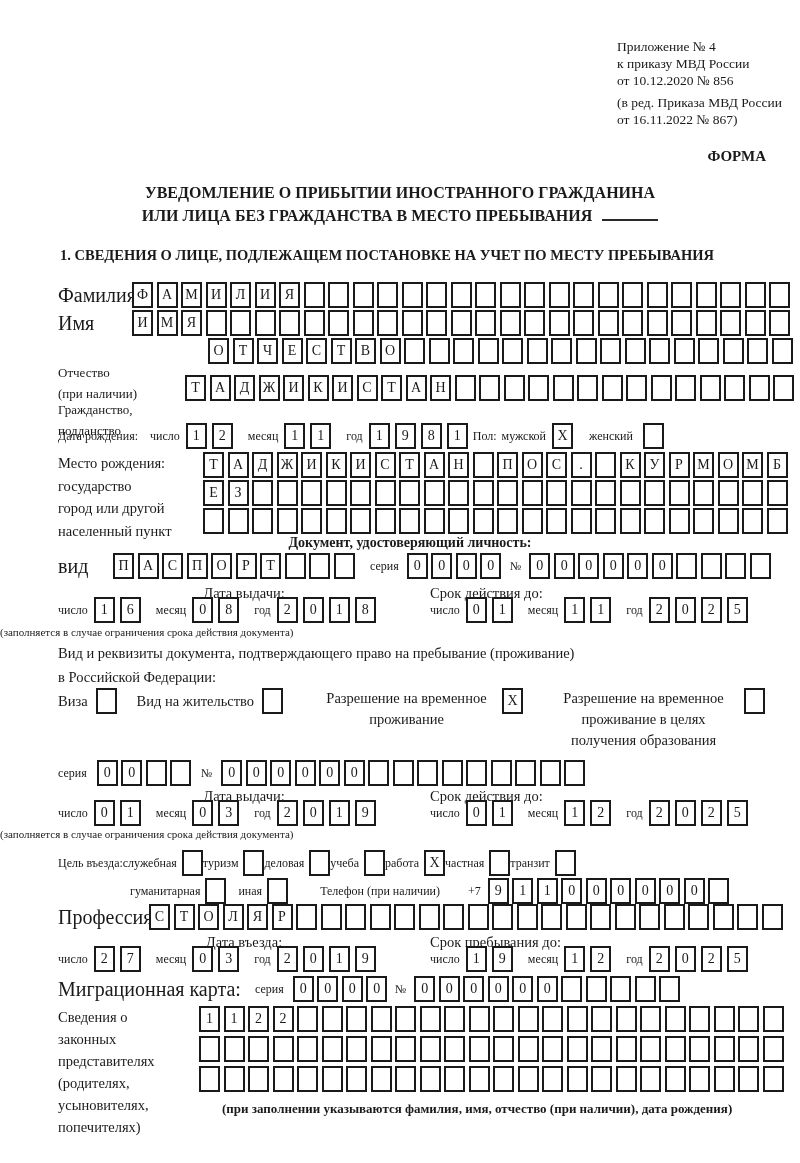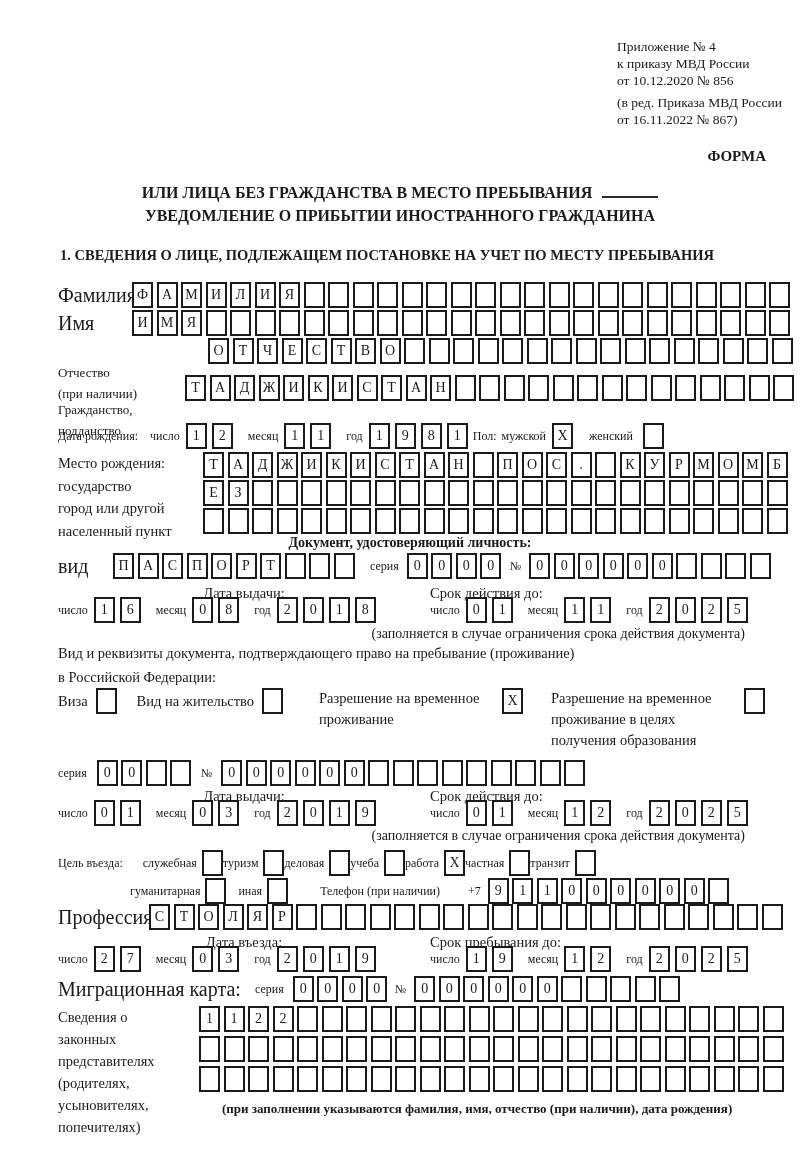--- a/index.html
+++ b/index.html
@@ -36,50 +36,50 @@
   .w74 { width:74px; } .w150 { width:150px; } .w127 { width:127px; } .w145 { width:145px; }
   .w55 { width:55px; } .w91 { width:91px; } .w197 { width:197px; } .w141 { width:141px; }
   .lbl2 { font-size:13px; line-height:21px; flex:none;margin-top:24px; }
   .lbl4 { font-size:14.5px; line-height:22.5px; flex:none; }
   .dochead { top:535px; left:0; width:820px; text-align:center; font-weight:bold; font-size:14px; }
   .dh { left:58px; display:flex; font-size:14.5px; }
   .dh-left { width:372px; text-align:center; flex:none; }
   .dh-right { width:300px; text-align:left; flex:none; }
   .dp { left:58px; display:flex; }
   .half-l { width:372px; display:flex; align-items:center; flex:none; }
-  .note { left:0; width:745px; text-align:right; font-size:14px; }
+  .note { left:0; width:745px; font-size:11px; }
   .ptext { left:58px; font-size:14.5px; }
   .permit-row { top:688px; left:58px; display:flex; align-items:flex-start; }
   .pitem { display:flex; align-items:flex-start; }
   .plbl1 { font-size:14.5px; line-height:26px; margin-right:8px; white-space:nowrap; }
-  .plblm { font-size:14.5px; line-height:21px; margin-right:8px; }
+  .plblm { font-size:14.5px; line-height:21px; text-align:center; margin-right:8px; }
   .w175 { width:175px; } .w185 { width:185px; }
   .mr20 { margin-right:20px; } .mr36 { margin-right:36px; } .mr28 { margin-right:28px; }
   .pair { display:flex; align-items:center; }
   .pair .slbl { margin-right:5px; }
   .reps-note { top:1101px; left:222px; font-size:13px;font-weight:bold; }
 </style>
 </head>
 <body>
 
 <div class="abs appendix">
   <div>Приложение № 4</div>
   <div>к приказу МВД России</div>
   <div>от 10.12.2020 № 856</div>
   <div class="rev">(в ред. Приказа МВД России</div>
   <div>от 16.11.2022 № 867)</div>
 </div>
 
 <div class="abs forma">ФОРМА</div>
 
 <div class="abs title">
+  <div>УВЕДОМЛЕНИЕ О ПРИБЫТИИ ИНОСТРАННОГО ГРАЖДАНИНА</div>
   <div>
     <span>ИЛИ ЛИЦА БЕЗ ГРАЖДАНСТВА В МЕСТО ПРЕБЫВАНИЯ</span><span class="blankline"></span>
   </div>
-  <div>УВЕДОМЛЕНИЕ О ПРИБЫТИИ ИНОСТРАННОГО ГРАЖДАНИНА</div>
 </div>
 
 <div class="abs sec1">1. СВЕДЕНИЯ О ЛИЦЕ, ПОДЛЕЖАЩЕМ ПОСТАНОВКЕ НА УЧЕТ ПО МЕСТУ ПРЕБЫВАНИЯ</div>
 
 <div class="abs frow" style="top:282px;left:58px;">
   <span class="lbl w74">Фамилия</span>
   <span class="cellrow">
       <span class="cell">Ф</span>
       <span class="cell">А</span>
       <span class="cell">М</span>
@@ -523,21 +523,21 @@
         <span class="cell">2</span>
         <span class="cell">0</span>
         <span class="cell">2</span>
         <span class="cell">5</span>
       </span>
   </span>
 </div>
 <div class="abs note" style="top:828px;">(заполняется в случае ограничения срока действия документа)</div>
 
 <div class="abs frow" style="top:850px;left:58px;">
-  <span class="slbl" style="margin-right:20px;">Цель въезда:</span>
+  <span class="slbl" style="margin-right:0;">Цель въезда:</span>
   <span class="pair">
     <span class="slbl">служебная</span>
     <span class="cellrow cb">
         <span class="cell"></span>
       </span>
   </span>
   <span class="pair">
     <span class="slbl">туризм</span>
     <span class="cellrow cb">
         <span class="cell"></span>

